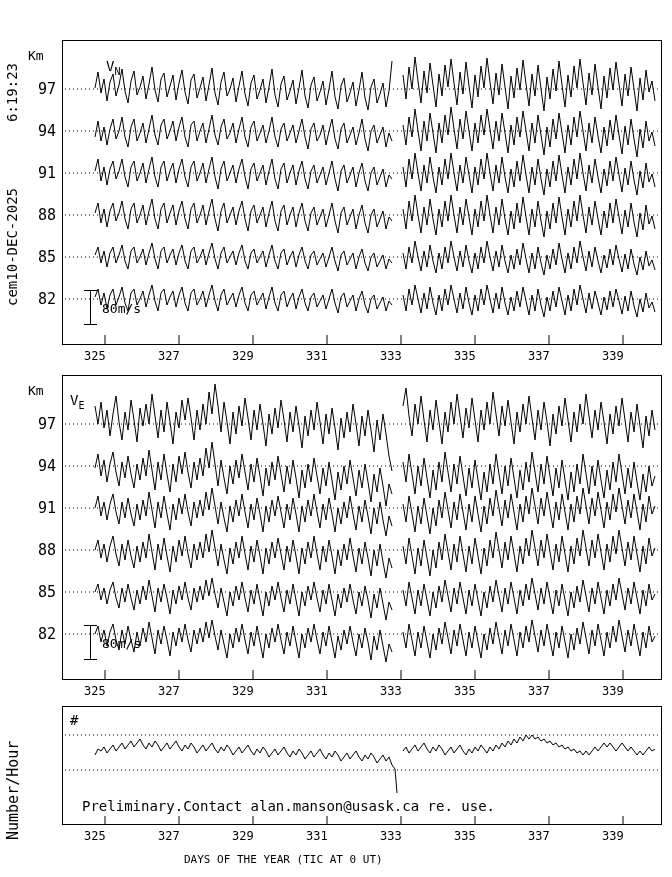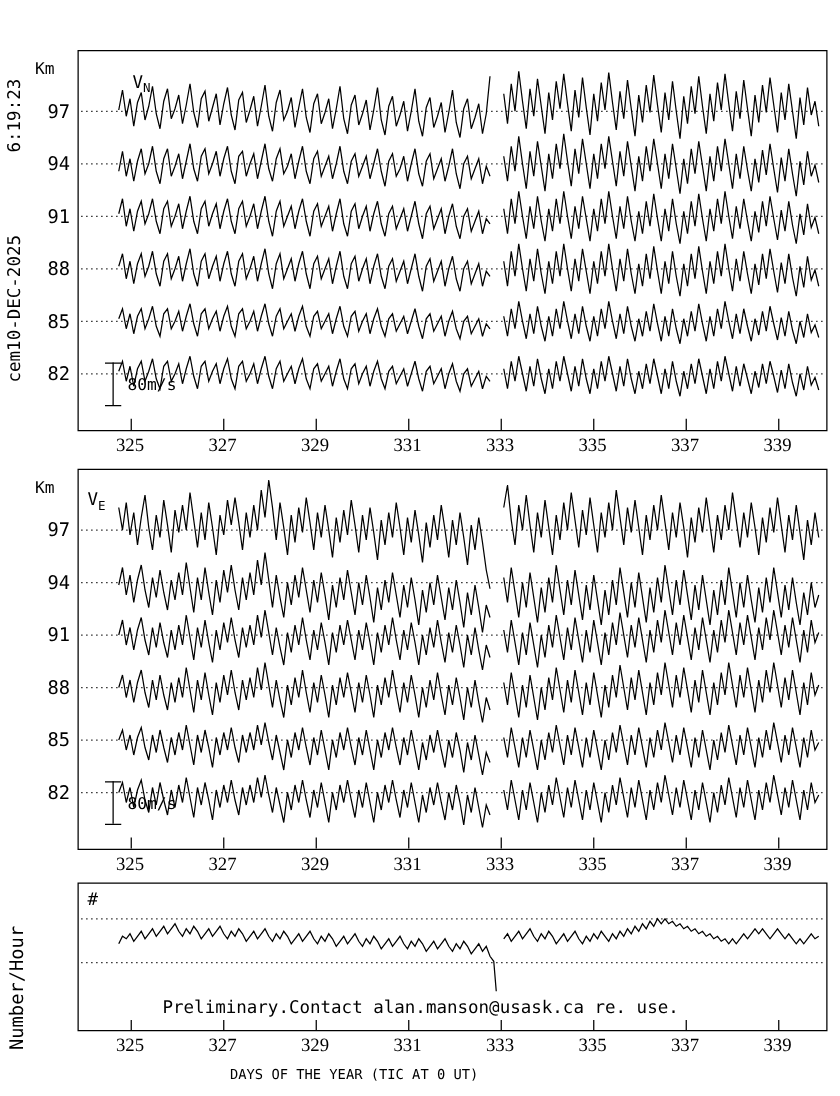--- a/index.html
+++ b/index.html
@@ -6,21 +6,21 @@
   body{width:672px;height:877px;font-family:"DejaVu Sans Mono","Liberation Mono",monospace;color:#000;}
   #root{position:relative;width:672px;height:877px;overflow:hidden;}
 
   .title{position:absolute;left:70px;top:14px;font-size:15px;letter-spacing:0px;white-space:pre;}
 
   .vlabel{position:absolute;writing-mode:vertical-rl;transform:rotate(180deg);font-size:14px;white-space:pre;}
 
   .panel{position:absolute;border:1px solid #000;background:#fff;box-sizing:border-box;}
 
   .axis-lab{position:absolute;font-size:11px;white-space:pre;}
-  .tick-lab{position:absolute;font-size:15px;white-space:pre;text-align:center;font-family:Liberation Serif, serif;}
+  .tick-lab{position:absolute;font-size:12px;white-space:pre;text-align:left;}
 
   .kmlab{position:absolute;font-size:13px;}
   .complab{position:absolute;font-size:14px;}
   .complab sub{font-size:10px;}
 
   .scalebar{position:absolute;}
   .scalebar .bar{position:absolute;left:0;top:0;width:1px;height:34px;background:#000;}
   .scalebar .cap{position:absolute;width:13px;height:1px;background:#000;left:-6px;}
   .scalebar .txt{position:absolute;left:12px;top:11px;font-size:13px;white-space:pre;}
 
@@ -195,21 +195,21 @@
         <line class="tickmark" x1="412" y1="117" x2="412" y2="109"></line>
         <line class="tickmark" x1="486" y1="117" x2="486" y2="109"></line>
         <line class="tickmark" x1="560" y1="117" x2="560" y2="109"></line>
       </g>
       <path class="trace" d="M32,48 L35,42 L38,44 L41,40 L44,46 L47,42 L50,38 L53,44 L56,40 L59,36 L62,42 L65,38 L68,34 L71,40 L74,36 L77,32 L80,38 L83,42 L86,36 L89,40 L92,34 L95,38 L98,44 L101,40 L104,36 L107,42 L110,38 L113,34 L116,40 L119,44 L122,38 L125,42 L128,36 L131,40 L134,46 L137,42 L140,38 L143,44 L146,40 L149,36 L152,42 L155,46 L158,40 L161,44 L164,38 L167,42 L170,48 L173,44 L176,40 L179,46 L182,42 L185,38 L188,44 L191,48 L194,42 L197,46 L200,40 L203,44 L206,50 L209,46 L212,42 L215,48 L218,44 L221,40 L224,46 L227,50 L230,44 L233,48 L236,42 L239,46 L242,52 L245,48 L248,44 L251,50 L254,46 L257,42 L260,48 L263,52 L266,46 L269,50 L272,44 L275,48 L278,54 L281,50 L284,46 L287,52 L290,48 L293,44 L296,50 L299,54 L302,48 L305,52 L308,46 L311,50 L314,56 L317,52 L320,48 L323,54 L326,50 L329,58 L332,62 L334,86"></path>
       <path class="trace" d="M340,44 L343,40 L346,46 L349,42 L352,38 L355,44 L358,40 L361,36 L364,42 L367,46 L370,40 L373,44 L376,38 L379,42 L382,48 L385,44 L388,40 L391,46 L394,42 L397,38 L400,44 L403,48 L406,42 L409,46 L412,40 L415,44 L418,38 L421,42 L424,46 L427,40 L430,44 L433,38 L436,42 L439,36 L442,40 L445,34 L448,38 L451,32 L454,36 L457,30 L460,34 L463,28 L466,32 L469,28 L472,32 L475,30 L478,34 L481,32 L484,36 L487,34 L490,38 L493,36 L496,40 L499,38 L502,42 L505,40 L508,44 L511,42 L514,46 L517,44 L520,48 L523,44 L526,48 L529,44 L532,40 L535,44 L538,40 L541,36 L544,40 L547,36 L550,40 L553,44 L556,40 L559,36 L562,40 L565,44 L568,40 L571,44 L574,48 L577,44 L580,48 L583,44 L586,40 L589,44 L592,42"></path>
     </svg>
   </div>
 
   <div class="hashmark" style="left:70px;top:712px;">#</div>
-  <div class="prelim" style="left:82px;top:798px;margin-left:48px;">Preliminary.Contact alan.manson@usask.ca re. use.</div>
+  <div class="prelim" style="left:82px;top:798px;">Preliminary.Contact alan.manson@usask.ca re. use.</div>
 
   <div class="tick-lab" style="left:84px;top:829px;width:40px;">325</div>
   <div class="tick-lab" style="left:158px;top:829px;width:40px;">327</div>
   <div class="tick-lab" style="left:232px;top:829px;width:40px;">329</div>
   <div class="tick-lab" style="left:306px;top:829px;width:40px;">331</div>
   <div class="tick-lab" style="left:380px;top:829px;width:40px;">333</div>
   <div class="tick-lab" style="left:454px;top:829px;width:40px;">335</div>
   <div class="tick-lab" style="left:528px;top:829px;width:40px;">337</div>
   <div class="tick-lab" style="left:602px;top:829px;width:40px;">339</div>
 

